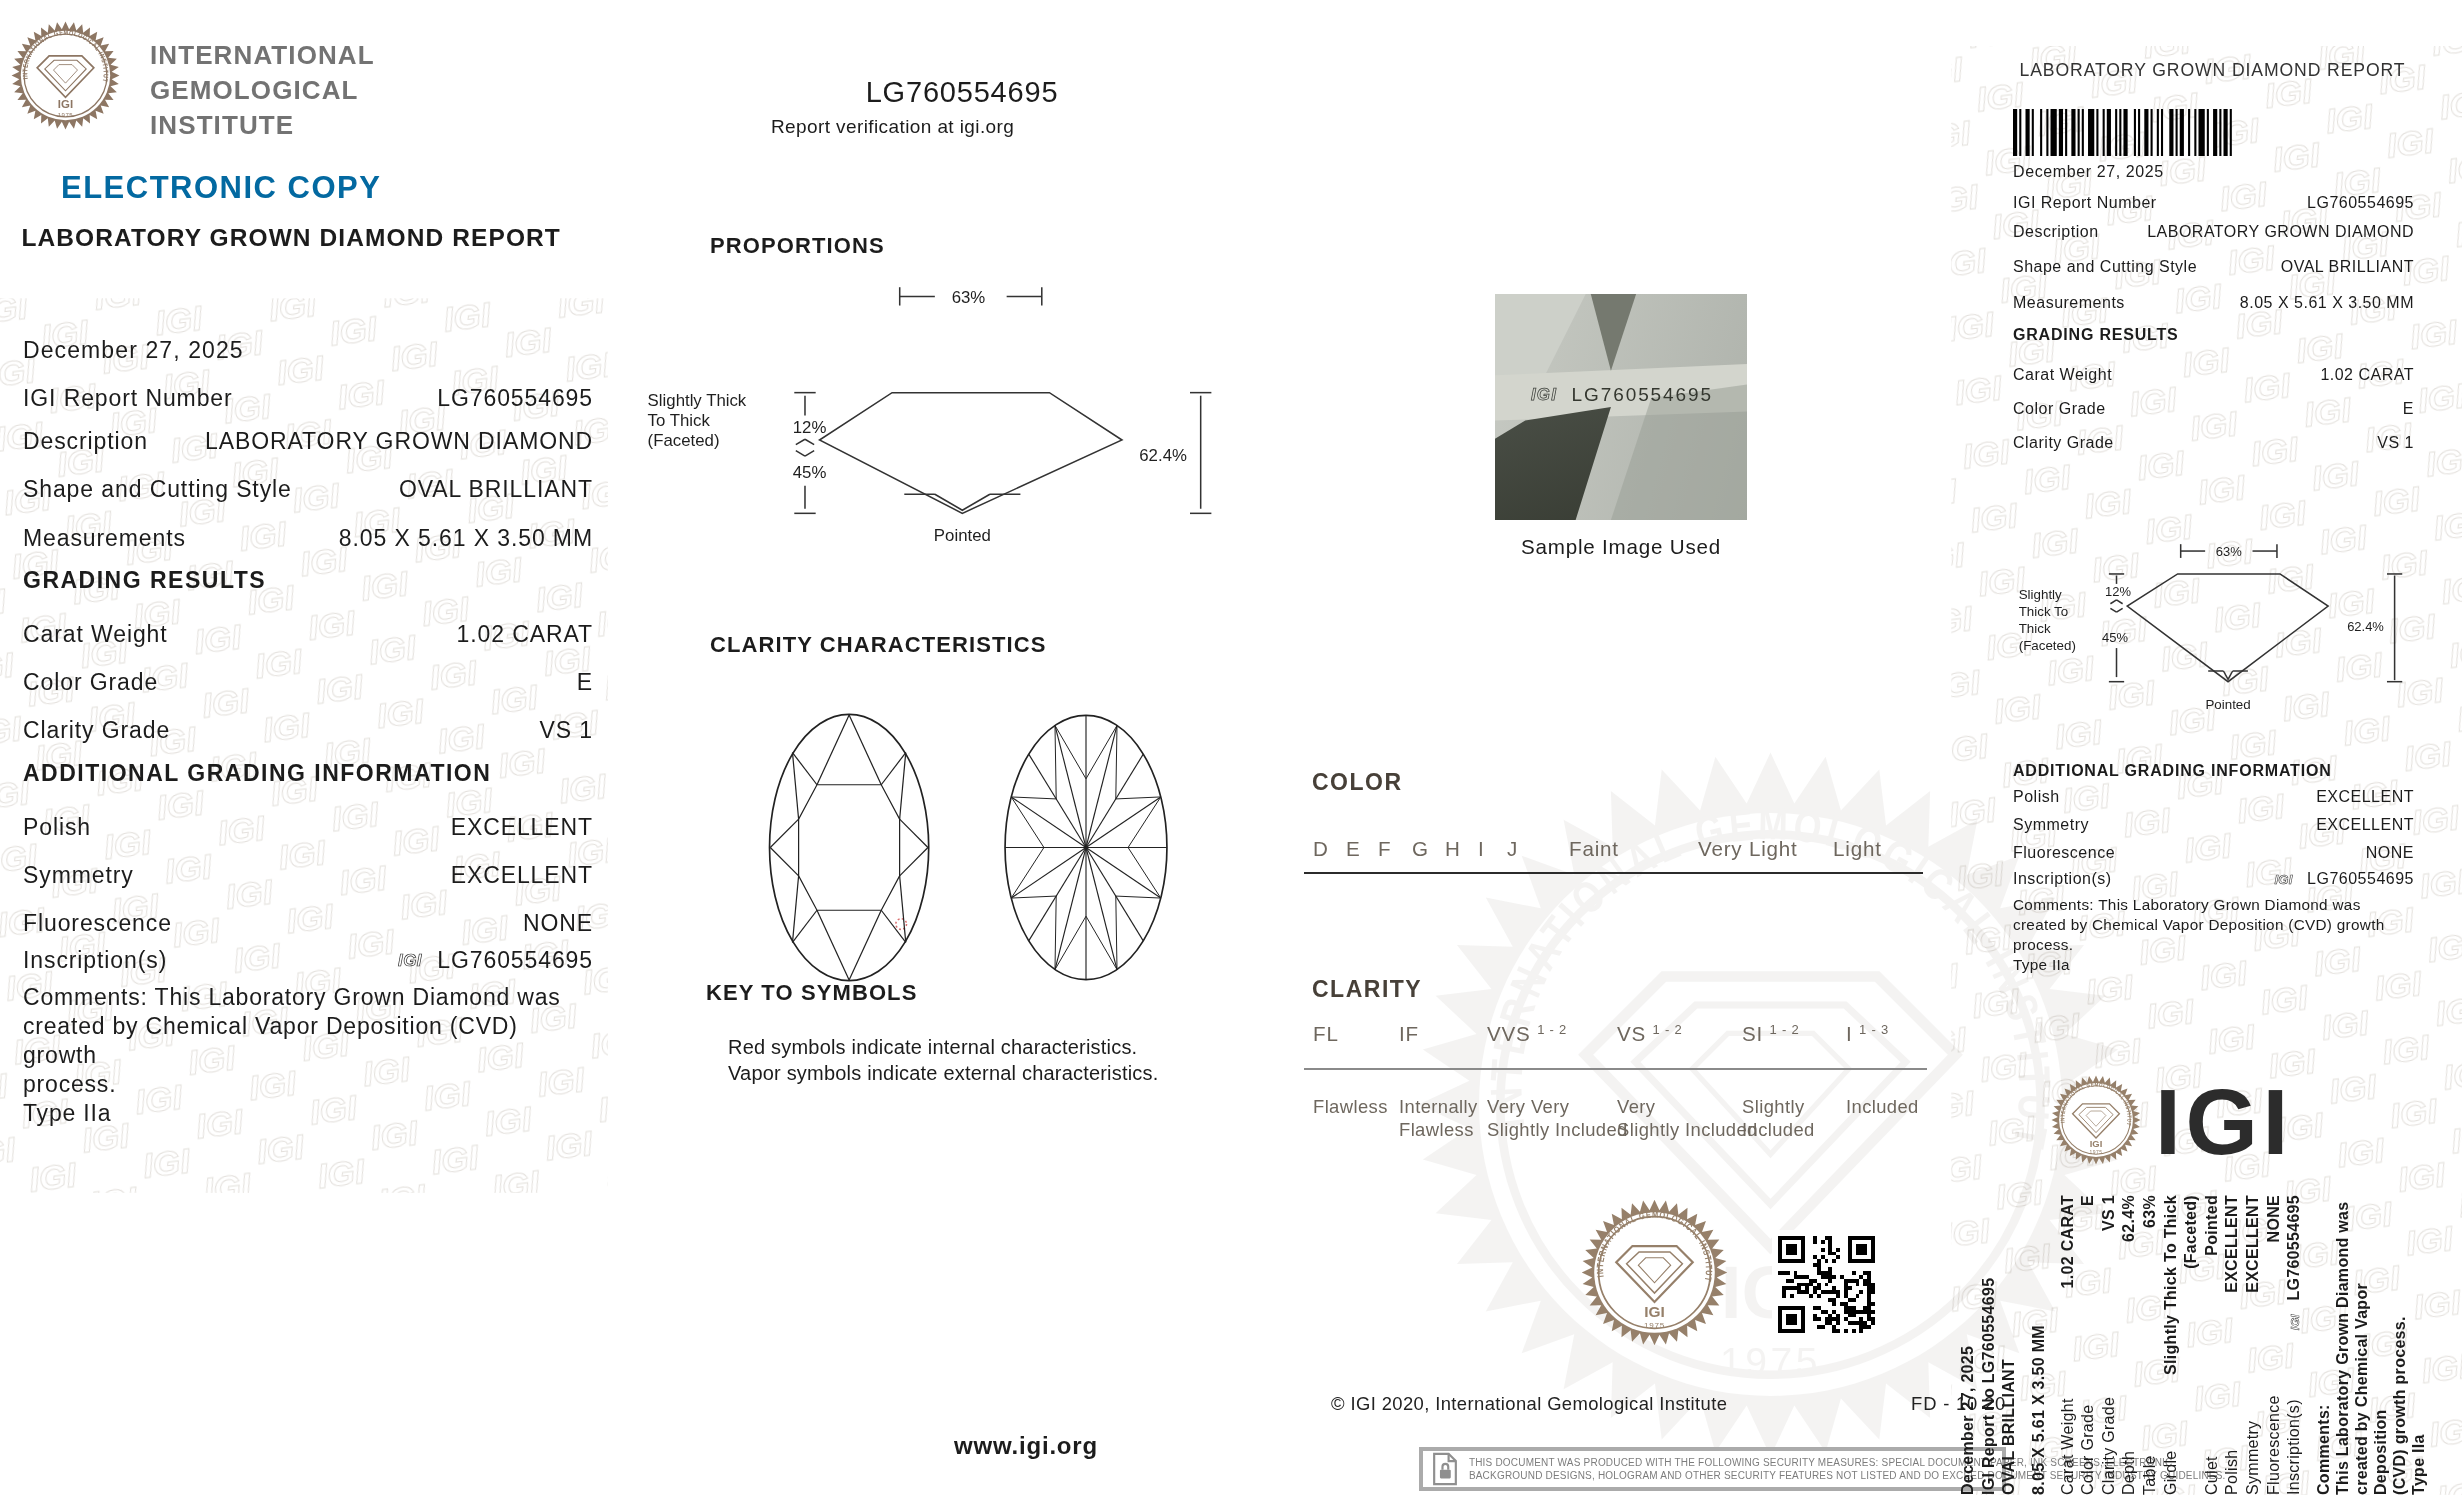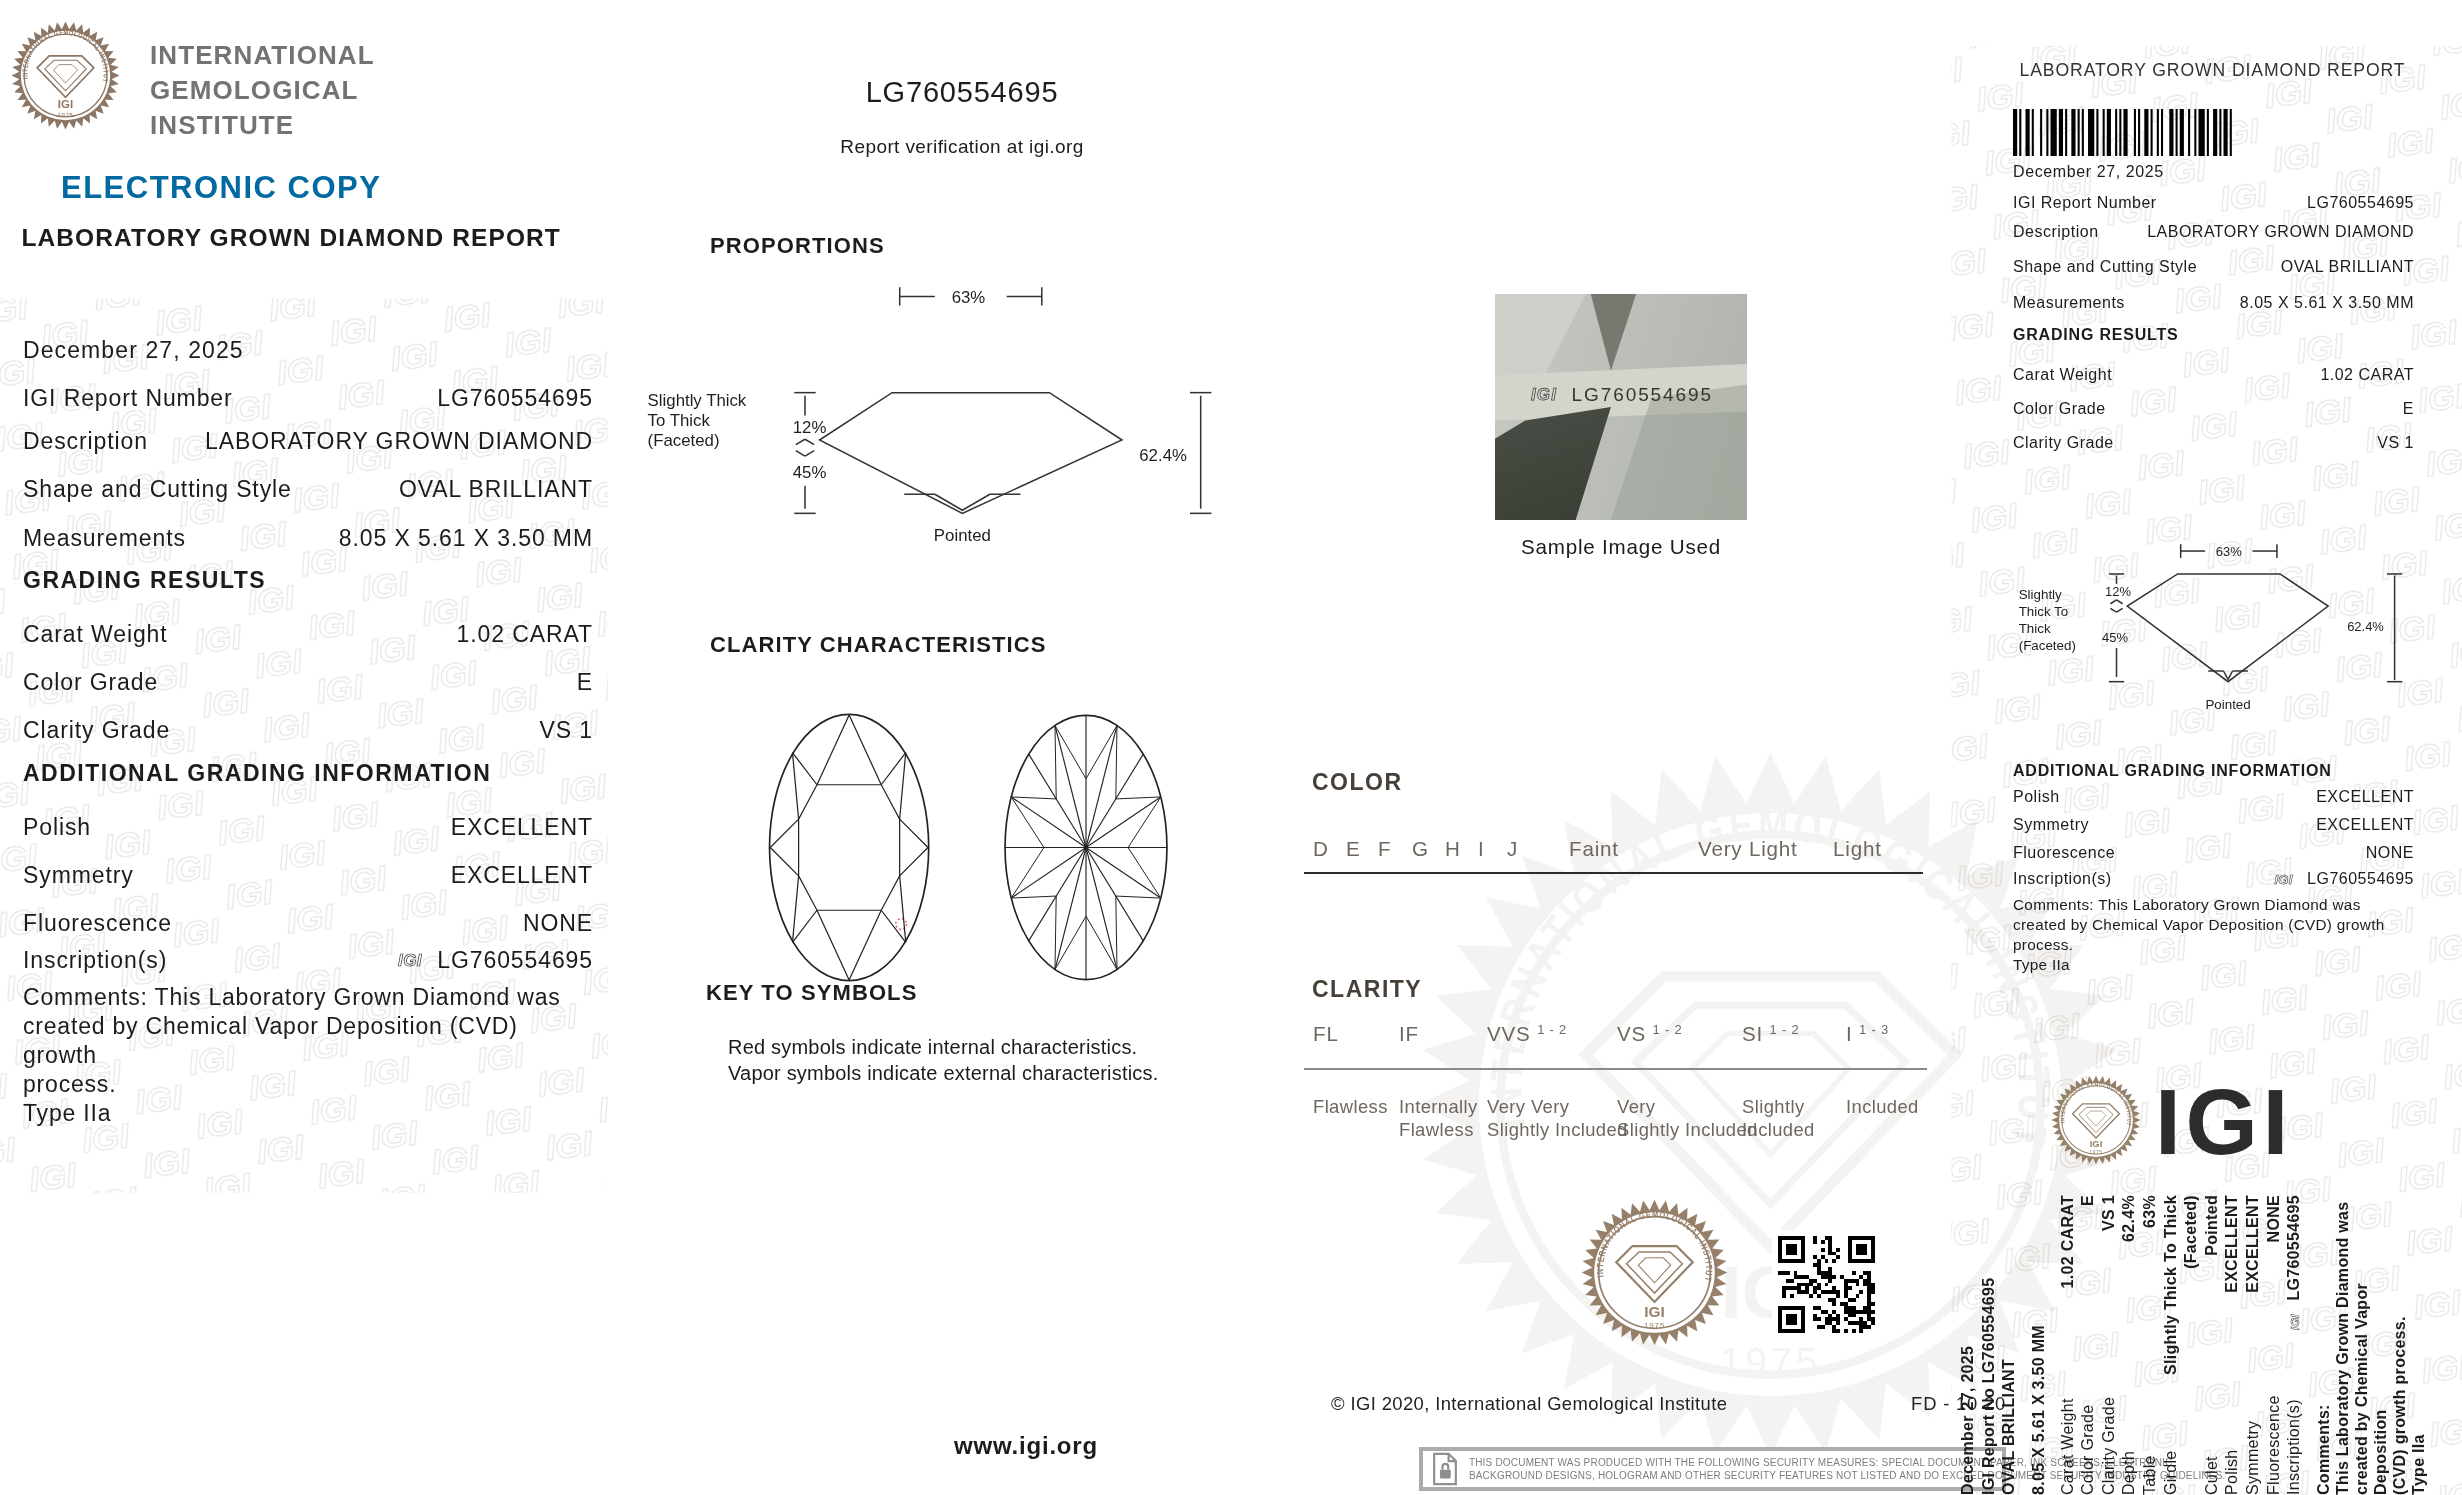--- a/index.html
+++ b/index.html
@@ -18,21 +18,21 @@
   .lrow{position:absolute;left:23px;width:570px;display:flex;justify-content:space-between;font-size:23px;letter-spacing:0.9px;}
   .lrow .val{text-align:right;white-space:nowrap;}
   .lsec{position:absolute;left:23px;font-size:23px;font-weight:700;letter-spacing:1.5px;}
   .comments{position:absolute;left:23px;top:983px;width:543px;font-size:23px;line-height:29px;letter-spacing:0.8px;}
   .insc-val{display:flex;align-items:center;gap:7.6px;}
   .mono-icon{width:40px;height:21.4px;}
   .mono-icon-sm{width:31px;height:17px;}
   .mono-icon-xs{width:27.5px;height:15.3px;}
   
   .c-title{position:absolute;left:771px;top:76px;width:382px;text-align:center;font-size:29px;letter-spacing:0.8px;}
-  .c-verif{position:absolute;left:771px;top:116px;width:382px;text-align:center;font-size:19px;letter-spacing:0.4px;margin-top:20px;}
+  .c-verif{position:absolute;left:771px;top:116px;width:382px;font-size:19px;letter-spacing:0.4px;}
   .sec-head{position:absolute;font-size:22px;font-weight:700;letter-spacing:1.1px;}
   .diagram{position:absolute;}
   .diagram text{fill:#1f1f1f;}
   .diagram .ln{stroke:#333;stroke-width:2;fill:none;}
   .key-lines{position:absolute;left:728px;top:1034px;font-size:20px;line-height:26px;letter-spacing:0.2px;}
   
   .scale-head{position:absolute;font-size:23px;font-weight:700;letter-spacing:1.5px;color:#474038;}
   .scale-item{position:absolute;font-size:20.6px;color:#6e675e;letter-spacing:0.8px;white-space:nowrap;}
   .scale-desc{position:absolute;font-size:18.4px;color:#6e675e;line-height:23px;letter-spacing:0.4px;white-space:nowrap;}
   .scale-line{position:absolute;height:2.3px;}

